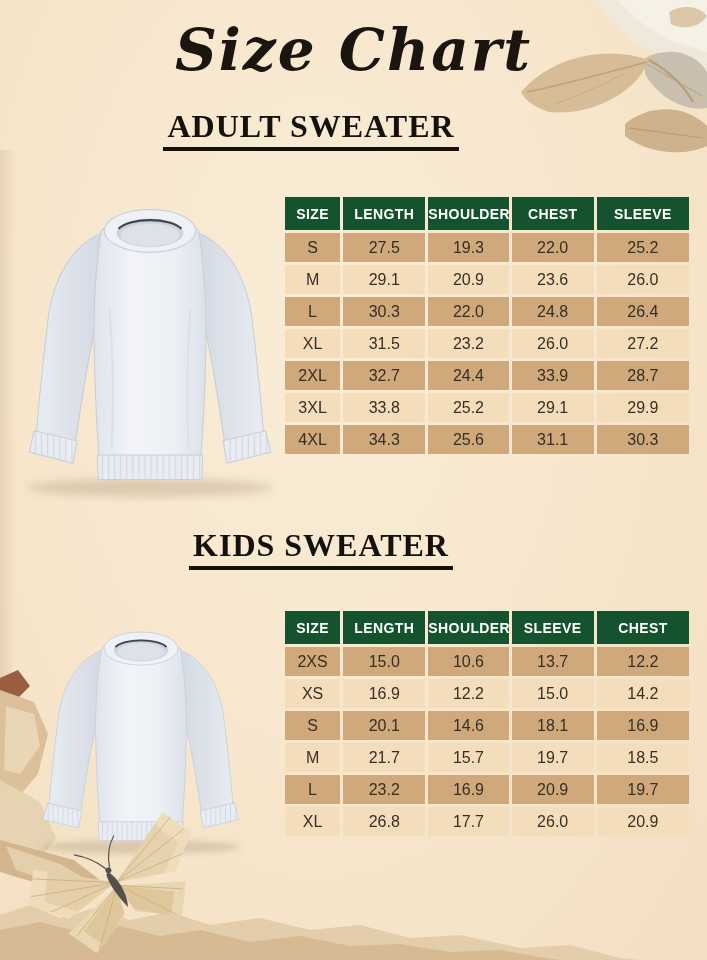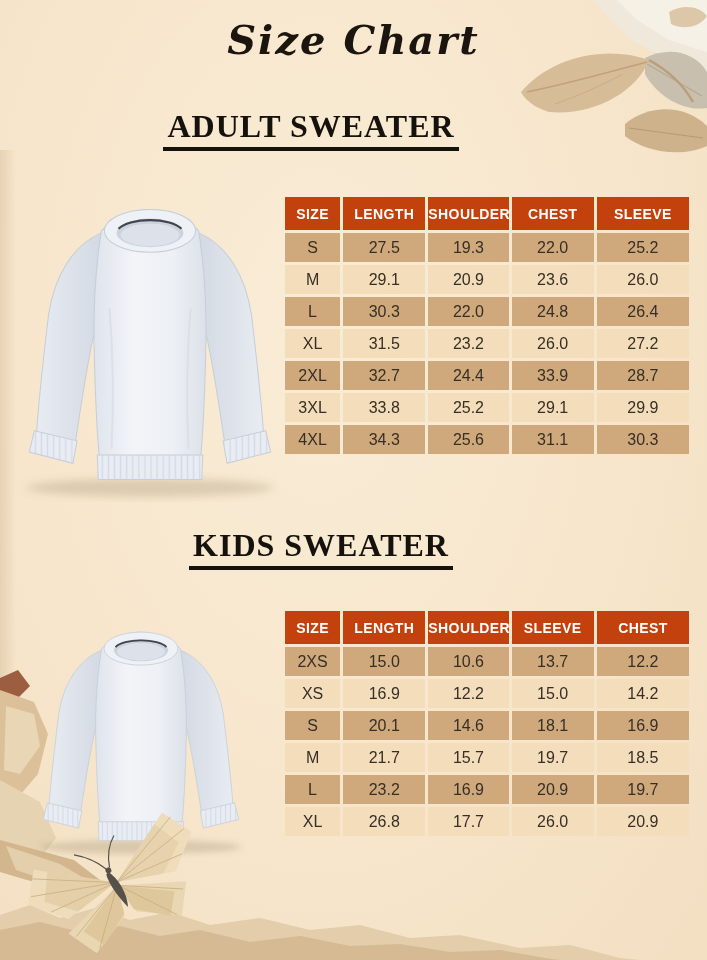--- a/index.html
+++ b/index.html
@@ -19,21 +19,21 @@
   }
   .decor { position:absolute; }
   #decor-topright { right:0; top:0; width:210px; height:170px; }
   #decor-left { left:0; top:662px; width:130px; height:250px; }
   #decor-bottomstrip { left:0; bottom:0; width:707px; height:62px; }
   #decor-butterfly { left:2px; top:812px; width:230px; height:148px; }
 
   .page-title {
     position:absolute; top:16px; left:0; width:707px; text-align:center;
     font-family:"DejaVu Serif", serif; font-style:italic; font-weight:bold;
-    font-size:40px; letter-spacing:2px; color:#1a150f; z-index:5;
+    font-size:58px; letter-spacing:2px; color:#1a150f; z-index:5;
   }
   .section-heading {
     position:absolute; left:0; width:622px; text-align:center;
     font-family:"Liberation Serif", serif; font-weight:bold;
     font-size:32px; letter-spacing:1px; color:#15110c; z-index:5;
   }
   .section-heading span {
     display:inline-block; border-bottom:4px solid #15110c; padding:0 4px 2px 4px;
   }
   #adult-heading { top:108px; }
@@ -47,21 +47,21 @@
   #decor-bottomstrip { z-index:2; }
 
   table.size-table {
     position:absolute; z-index:4;
     border-collapse:separate; border-spacing:3px;
     width:410px; table-layout:fixed;
   }
   #adult-table { left:282px; top:194px; }
   #kids-table  { left:282px; top:608px; }
   .size-table th {
-    background:#c2410c; color:#ffffff;
+    background:#14532d; color:#ffffff;
     font-size:14px; font-weight:bold; letter-spacing:.4px;
     height:33px; text-align:center; vertical-align:middle;
   }
   .size-table td {
     font-size:16px; color:#362f26; text-align:center; vertical-align:middle;
     height:29px;
   }
   .size-table tr.odd  td { background:#cfa87b; }
   .size-table tr.even td { background:#f4ddbb; }
   col.c-size { width:55px; }

